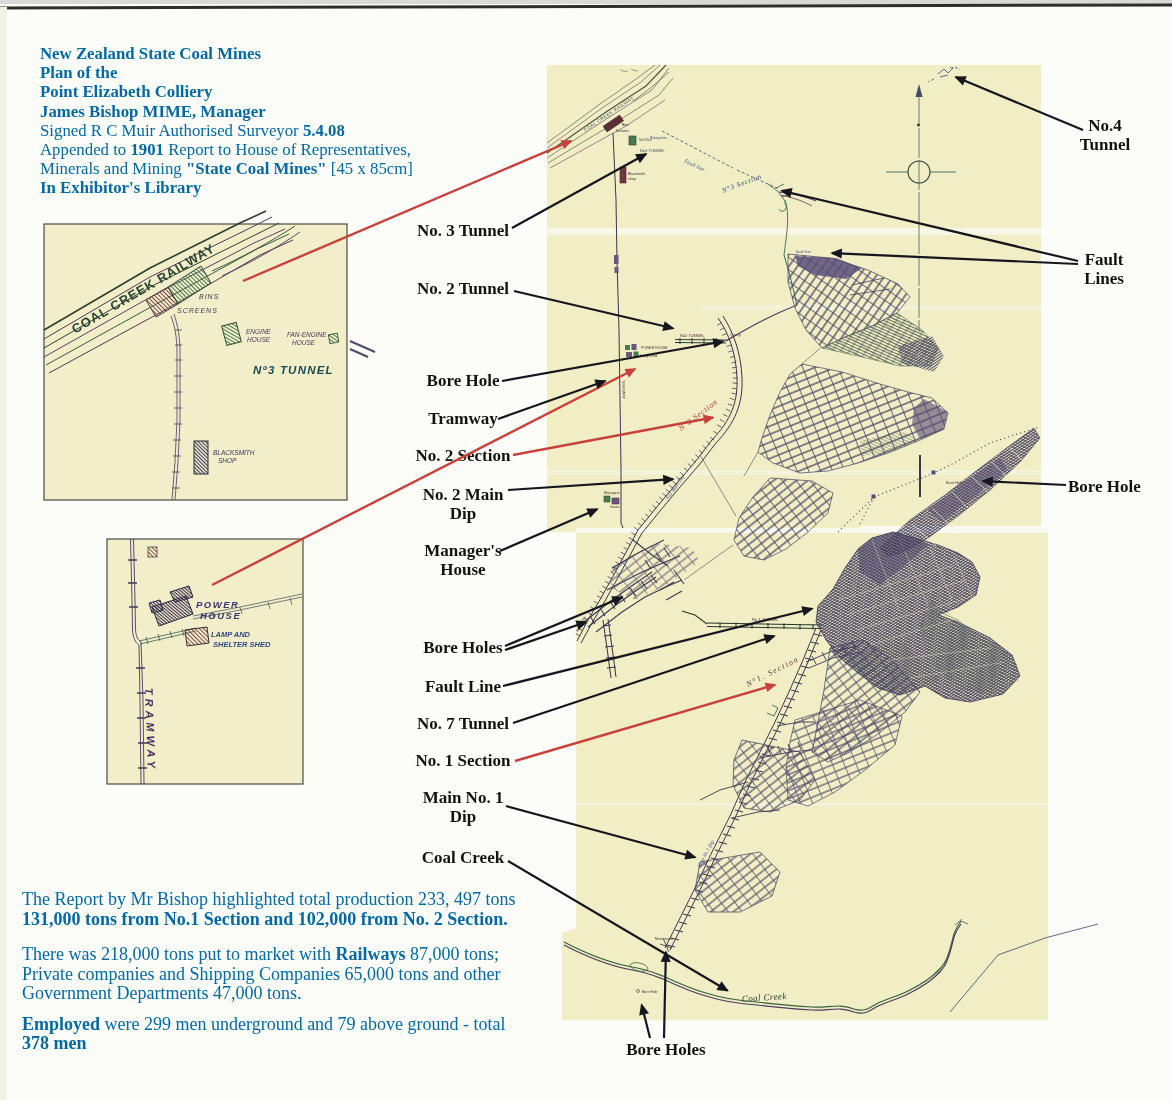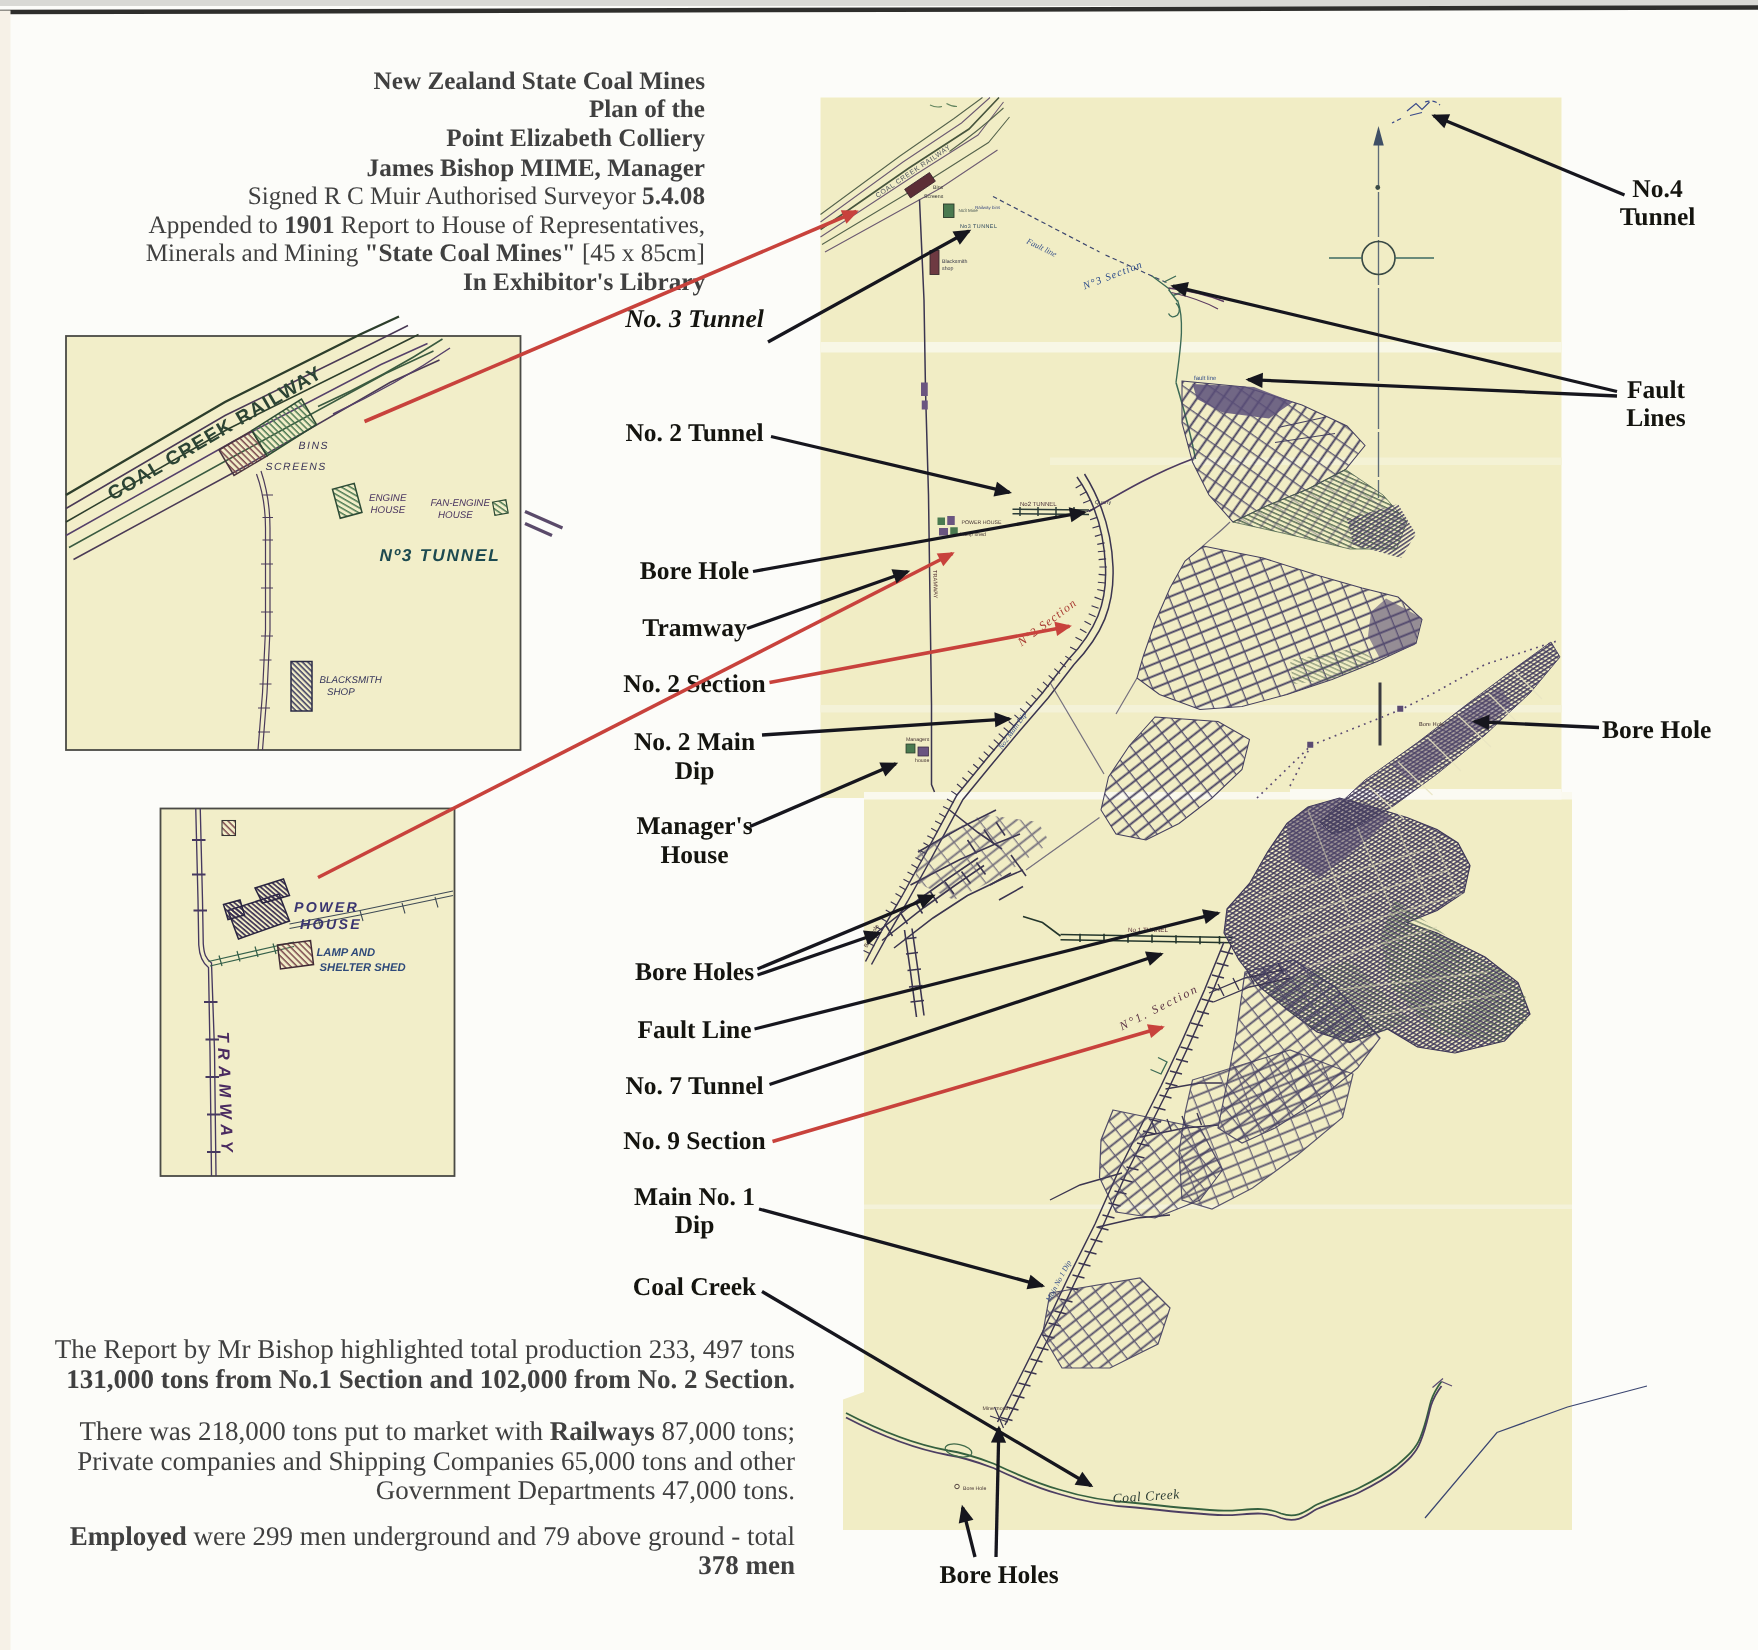--- a/index.html
+++ b/index.html
@@ -1,45 +1,45 @@
 <!DOCTYPE html>
 <html><head>
 <meta charset="utf-8">
 <style>
 html,body{margin:0;padding:0;}
 body{width:1172px;height:1100px;position:relative;overflow:hidden;background:#fcfcf9;font-family:"Liberation Serif",serif;}
 .lab{position:absolute;font-weight:bold;font-size:17px;color:#14140f;text-align:center;line-height:19px;white-space:nowrap;}
-.cc{position:absolute;text-align:right;color:#404040;}
+.cc{position:absolute;text-align:left;color:#0369a1;}
 #svgmain{position:absolute;left:0;top:0;}
 </style>
 </head>
 <body>
 <div style="position:absolute;left:0;top:0;width:1172px;height:4px;background:#d9d9d5;"></div>
 <div style="position:absolute;left:-2px;top:4.5px;width:1176px;height:2.5px;background:#2e2e2c;transform:rotate(-0.15deg);"></div>
 <div style="position:absolute;left:0;top:7px;width:7px;height:1093px;background:#f6f1e7;"></div>
 
 <div class="cc" style="left:40px;top:44px;width:430px;font-size:16.8px;line-height:19.2px;">
 <b>New Zealand State Coal Mines<br>Plan of the<br>Point Elizabeth Colliery<br>James Bishop MIME, Manager</b><br>
 Signed R C Muir Authorised Surveyor <b>5.4.08</b><br>
 Appended to <b>1901</b> Report to House of Representatives,<br>
 Minerals and Mining <b>"State Coal Mines"</b> [45 x 85cm]<br>
 <b>In Exhibitor's Library</b>
 </div>
 
-<div class="lab" style="left:363px;top:203px;width:200px;font-style:italic;">No. 3 Tunnel</div>
+<div class="lab" style="left:363px;top:221px;width:200px;">No. 3 Tunnel</div>
 <div class="lab" style="left:363px;top:279px;width:200px;">No. 2 Tunnel</div>
 <div class="lab" style="left:363px;top:371px;width:200px;">Bore Hole</div>
 <div class="lab" style="left:363px;top:409px;width:200px;">Tramway</div>
 <div class="lab" style="left:363px;top:446px;width:200px;">No. 2 Section</div>
 <div class="lab" style="left:363px;top:485px;width:200px;">No. 2 Main<br>Dip</div>
 <div class="lab" style="left:363px;top:541px;width:200px;">Manager's<br>House</div>
 <div class="lab" style="left:363px;top:638px;width:200px;">Bore Holes</div>
 <div class="lab" style="left:363px;top:677px;width:200px;">Fault Line</div>
 <div class="lab" style="left:363px;top:714px;width:200px;">No. 7 Tunnel</div>
-<div class="lab" style="left:363px;top:751px;width:200px;">No. 9 Section</div>
+<div class="lab" style="left:363px;top:751px;width:200px;">No. 1 Section</div>
 <div class="lab" style="left:363px;top:788px;width:200px;">Main No. 1<br>Dip</div>
 <div class="lab" style="left:363px;top:848px;width:200px;">Coal Creek</div>
 
 <div class="lab" style="left:1005px;top:116px;width:200px;">No.4<br>Tunnel</div>
 <div class="lab" style="left:1004px;top:250px;width:200px;">Fault<br>Lines</div>
 <div class="lab" style="left:1068px;top:477px;">Bore Hole</div>
 
 <div class="lab" style="left:566px;top:1040px;width:200px;">Bore Holes</div>
 
 <div class="cc" style="left:22px;top:890px;width:508px;font-size:18px;line-height:19.5px;">

